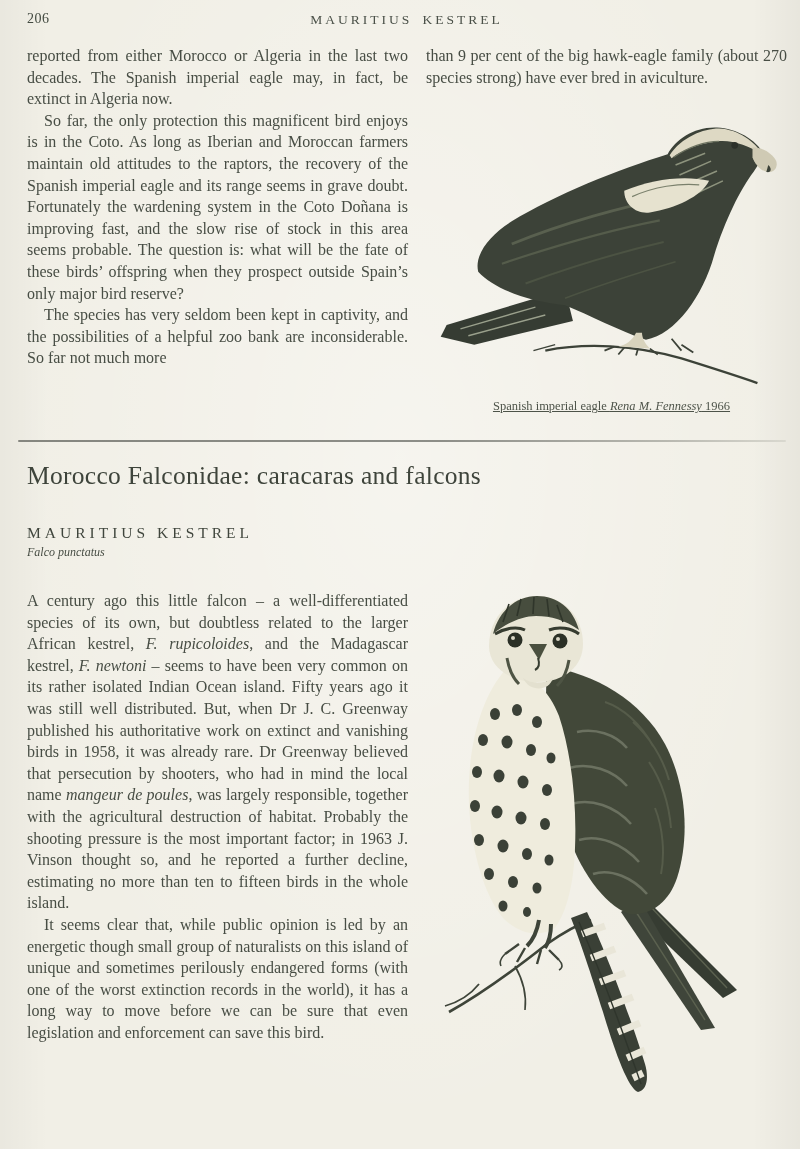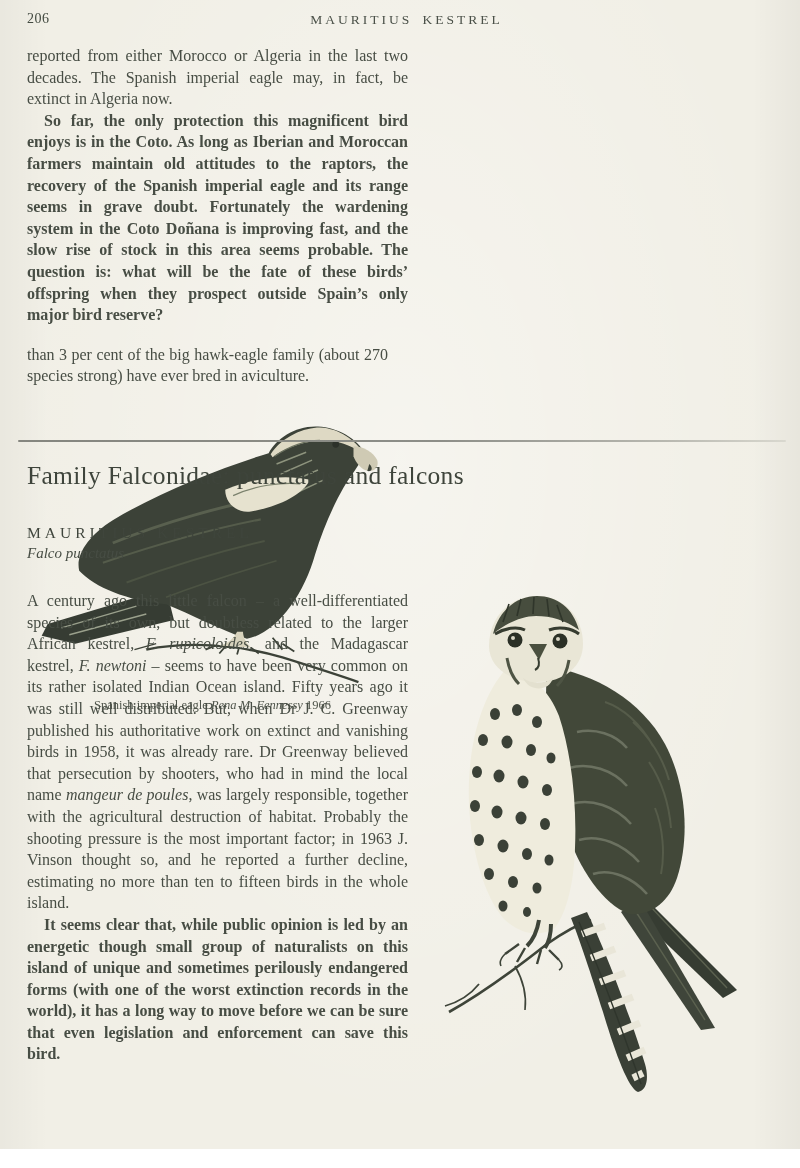--- a/index.html
+++ b/index.html
@@ -10,64 +10,65 @@
     background:#f1efe6;
     background-image:
       radial-gradient(ellipse at 50% 40%, rgba(255,255,255,0.35), rgba(0,0,0,0) 70%),
       linear-gradient(to right, rgba(0,0,0,0.03), rgba(0,0,0,0) 6%, rgba(0,0,0,0) 94%, rgba(0,0,0,0.04));
     color:#434a41;
   }
   .page-number { position:absolute; left:27px; top:11px; font-size:14px; letter-spacing:0.5px; }
   .running-title { position:absolute; left:27px; right:14px; top:12px; text-align:center;
     font-size:13.5px; letter-spacing:3px; word-spacing:4px; color:#4a5048; }
 
-  .intro-row { position:absolute; top:45px; left:27px; width:760px; display:flex; gap:18px;flex-direction:column; }
+  .intro-row { position:absolute; top:45px; left:27px; width:760px; display:flex; gap:18px; }
   .col-left { width:381px; }
   .col-right { width:361px; }
 
   p.body-text { font-size:16px; line-height:21.6px; text-align:justify; color:#474d44;
     text-justify:inter-word; }
-  p.indent { text-indent:17px;font-weight:bold; }
+  p.indent { text-indent:17px; }
 
   .eagle-figure { margin-top:8px; width:375px; margin-left:-9px; }
-  .fig-caption { font-size:12.5px; color:#4d5349; text-align:center; }
+  .fig-caption { font-size:12.5px; color:#4d5349; text-align:center;text-decoration:underline; }
   .fig-caption em { font-style:italic; }
   .eagle-caption { margin-top:3px; margin-left:10px; }
 
   .rule { position:absolute; top:440px; left:18px; width:768px; height:2px;
     background:linear-gradient(to right, #85867f 0%, #8d8e88 55%, #b9b9b1 85%, #d9d8cf 100%);
     border-radius:1px; }
 
   .family-heading { position:absolute; top:461px; left:27px; font-size:25.5px; font-weight:400;
     color:#3e443b; letter-spacing:0.3px; }
 
   .species-heading { position:absolute; top:524px; left:27px; }
   .species-name { font-size:15.5px; font-weight:400; letter-spacing:4px; color:#3f453c; }
-  .species-latin { font-size:15px; font-style:italic; margin-top:3px; color:#474d44; }
+  .species-latin { font-size:12px; font-style:italic; margin-top:3px; color:#474d44; }
 
   .main-row { position:absolute; top:590px; left:27px; width:760px; display:flex; gap:3px; }
   .kestrel-wrap { width:361px; position:relative; height:578px; }
   .kestrel-figure { position:absolute; top:-8px; left:8px; }
   .kestrel-caption { position:absolute; left:0; right:-10px; top:535px; }
 </style>
 </head>
 <body>
 
 <div class="page">
 
   <div class="page-number">206</div>
   <div class="running-title">MAURITIUS KESTREL</div>
 
   <div class="intro-row">
     <div class="col-left">
       <p class="body-text"><span>reported from either Morocco or Algeria in the last two decades. The Spanish imperial eagle may, in fact, be extinct in Algeria now.</span></p>
       <p class="body-text indent"><span>So far, the only protection this magnificent bird enjoys is in the Coto. As long as Iberian and Moroccan farmers maintain old attitudes to the raptors, the recovery of the Spanish imperial eagle and its range seems in grave doubt. Fortunately the wardening system in the Coto Doñana is improving fast, and the slow rise of stock in this area seems probable. The question is: what will be the fate of these birds’ offspring when they prospect outside Spain’s only major bird reserve?</span></p>
+      <p class="body-text indent"><span>The species has very seldom been kept in captivity, and the possibilities of a helpful zoo bank are inconsiderable. So far not much more</span></p>
     </div>
     <div class="col-right">
-      <p class="body-text"><span>than 3 per cent of the big hawk-eagle family (about 270 species strong) have ever bred in aviculture.</span></p>
+      <p class="body-text"><span>than 9 per cent of the big hawk-eagle family (about 270 species strong) have ever bred in aviculture.</span></p>
 
       
       <svg class="eagle-figure" viewBox="0 0 380 300" width="375" height="296" aria-hidden="true">
         <g stroke="none">
 
           <path d="M130,258 C170,250 220,252 268,266 C300,276 325,284 345,291" fill="none" stroke="#3c4238" stroke-width="2.4"></path>
           <path d="M140,252 L118,258" fill="none" stroke="#3c4238" stroke-width="1.4"></path>
 
           <path d="M150,196 L30,232 L24,244 L58,252 L158,228 Z" fill="#363c33"></path>
           <path d="M44,236 L120,214 M52,243 L130,222" stroke="#9aa08c" stroke-width="1.4" fill="none"></path>
@@ -105,21 +106,21 @@
           <path d="M258,246 L268,258 M268,252 L280,260" stroke="#3c4238" stroke-width="1.8" fill="none"></path>
         </g>
       </svg>
 
       <div class="fig-caption eagle-caption"><span>Spanish imperial eagle </span><em>Rena M. Fennessy</em><span> 1966</span></div>
     </div>
   </div>
 
   <div class="rule"></div>
 
-  <h1 class="family-heading">Family Falconidae: punctatus and falcons</h1>
+  <h1 class="family-heading">Morocco Falconidae: caracaras and falcons</h1>
 
   <div class="species-heading">
     <div class="species-name">MAURITIUS KESTREL</div>
     <div class="species-latin">Falco punctatus</div>
   </div>
 
   <div class="main-row">
     <div class="col-left">
       <p class="body-text"><span>A century ago this little falcon – a well-differentiated species of its own, but doubtless related to the larger African kestrel, </span><em>F. rupicoloides</em><span>, and the Madagascar kestrel, </span><em>F. newtoni</em><span> – seems to have been very common on its rather isolated Indian Ocean island. Fifty years ago it was still well distributed. But, when Dr J. C. Greenway published his authoritative work on extinct and vanishing birds in 1958, it was already rare. Dr Greenway believed that persecution by shooters, who had in mind the local name </span><em>mangeur de poules</em><span>, was largely responsible, together with the agricultural destruction of habitat. Probably the shooting pressure is the most important factor; in 1963 J. Vinson thought so, and he reported a further decline, estimating no more than ten to fifteen birds in the whole island.</span></p>
       <p class="body-text indent"><span>It seems clear that, while public opinion is led by an energetic though small group of naturalists on this island of unique and sometimes perilously endangered forms (with one of the worst extinction records in the world), it has a long way to move before we can be sure that even legislation and enforcement can save this bird.</span></p>

